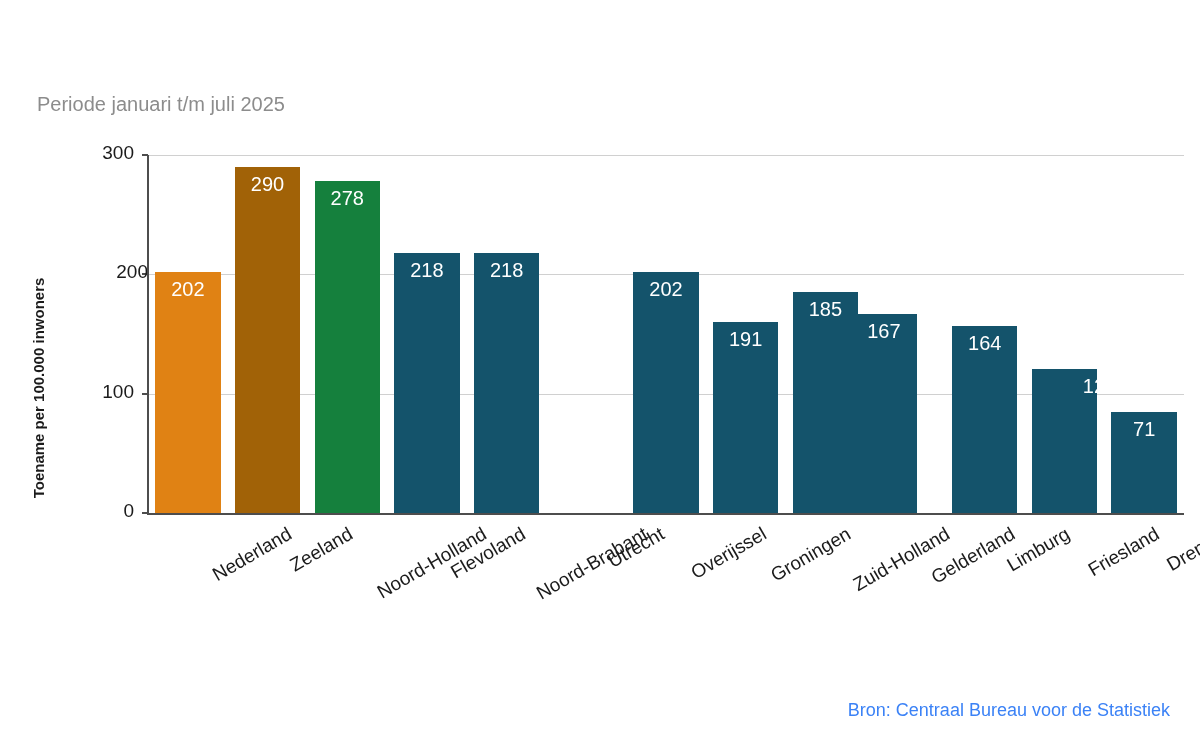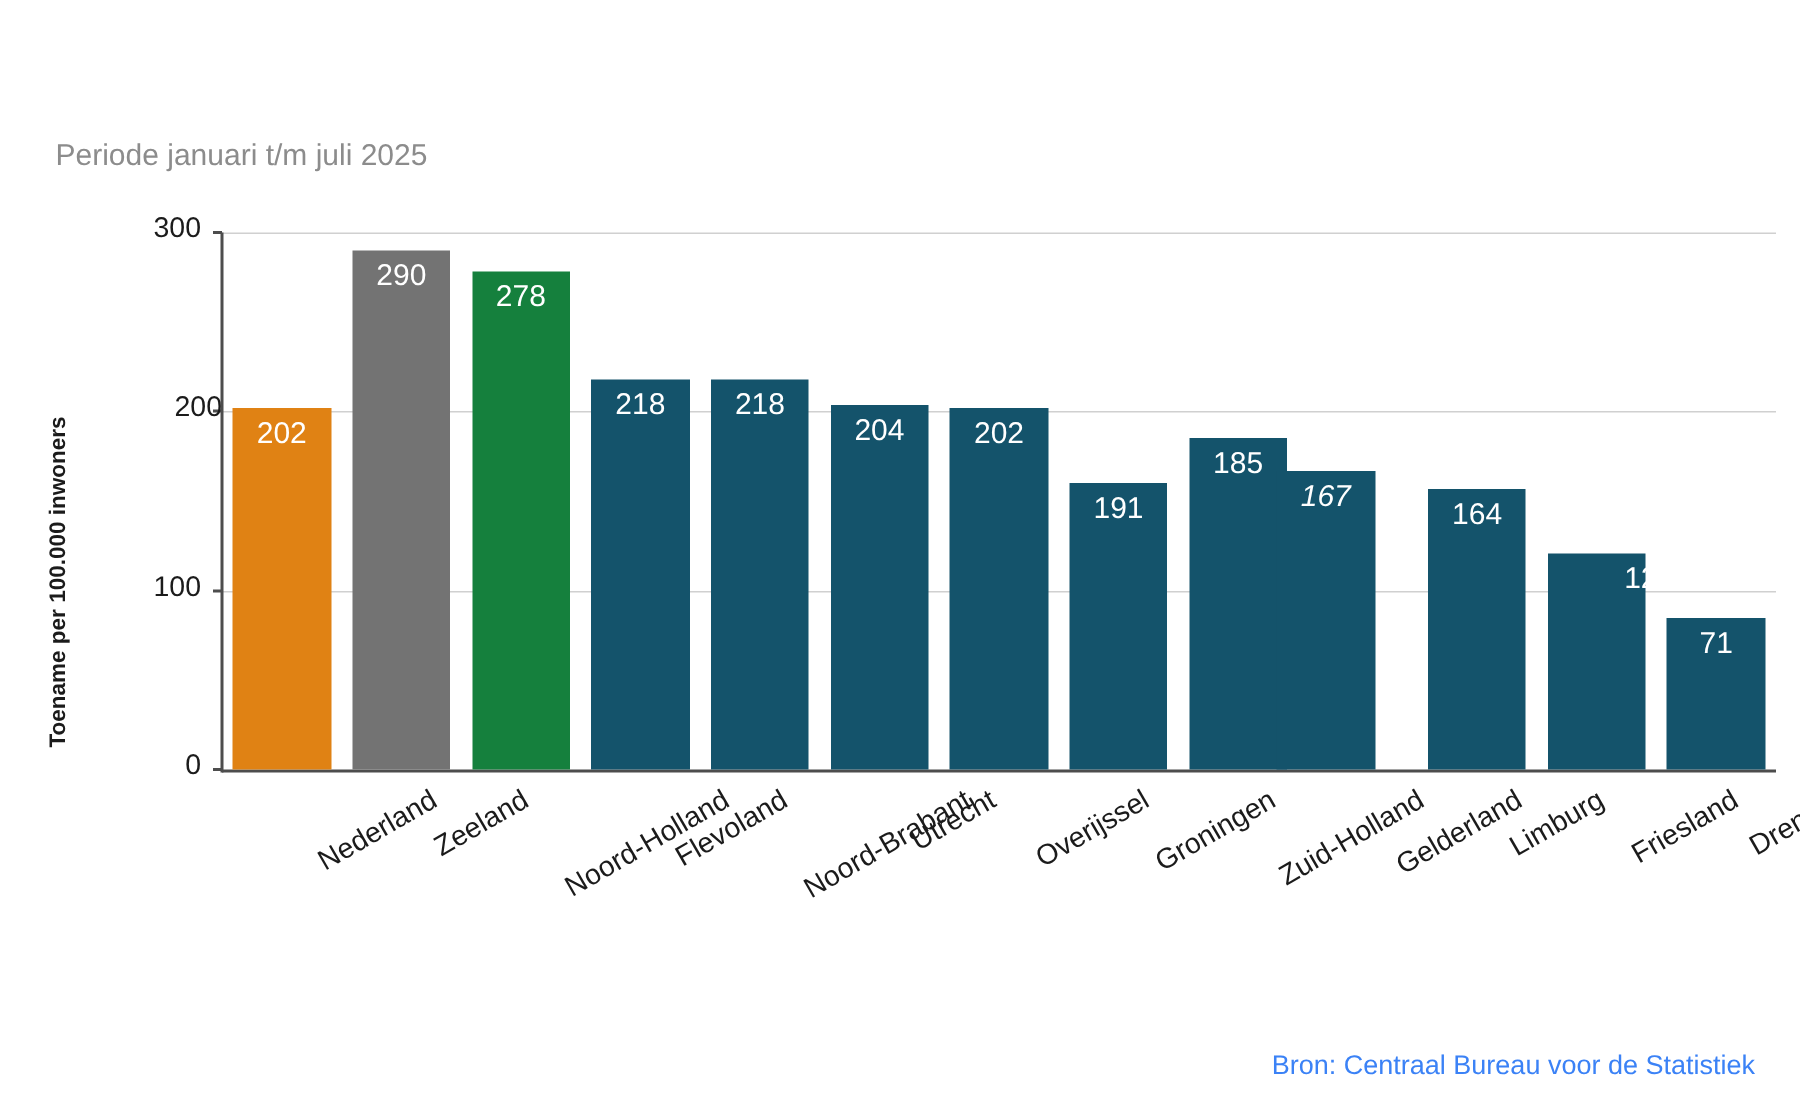--- a/index.html
+++ b/index.html
@@ -201,60 +201,55 @@
     <div class="axis-line y-axis"></div>
     <div class="axis-line x-axis"></div>
 
     <div class="bars" id="bars">
         <div class="bar-slot" style="left: 0px; width: 79.6923px;">
           <div class="bar" title="Nederland: 202" style="height: 241.053px; background: rgb(224, 130, 20);">
             <div class="bar-value" style="color: rgb(255, 255, 255);">202</div>
           </div>
         </div>
         <div class="bar-slot" style="left: 79.6923px; width: 79.6923px;">
-          <div class="bar" title="Zeeland: 290" style="height: 346.067px; background: #737373;">
+          <div class="bar" title="Zeeland: 290" style="height: 346.067px; background: #a16207;">
             <div class="bar-value" style="color: rgb(255, 255, 255);">290</div>
           </div>
         </div>
         <div class="bar-slot" style="left: 159.385px; width: 79.6923px;">
           <div class="bar" title="Noord-Holland: 278" style="height: 331.747px; background: #15803d;">
             <div class="bar-value" style="color: rgb(255, 255, 255);">278</div>
           </div>
         </div>
         <div class="bar-slot" style="left: 239.077px; width: 79.6923px;">
           <div class="bar" title="Flevoland: 218" style="height: 260.147px; background: rgb(20, 83, 107);">
             <div class="bar-value" style="color: rgb(255, 255, 255);">218</div>
           </div>
         </div>
         <div class="bar-slot" style="left: 318.769px; width: 79.6923px;">
           <div class="bar" title="Noord-Brabant: 218" style="height: 260.147px; background: rgb(20, 83, 107);">
             <div class="bar-value" style="color: rgb(255, 255, 255);">218</div>
           </div>
         </div>
-        <div class="bar-slot" style="left: 398.462px; width: 79.6923px;">
-          <div class="bar" title="Utrecht: 204" style="height: 243.44px; background: rgb(20, 83, 107);">
-            <div class="bar-value" style="color: rgb(255, 255, 255);">204</div>
-          </div>
-        </div>
         <div class="bar-slot" style="left: 478.154px; width: 79.6923px;">
           <div class="bar" title="Overijssel: 202" style="height: 241.053px; background: rgb(20, 83, 107);">
             <div class="bar-value" style="color: rgb(255, 255, 255);">202</div>
           </div>
         </div>
         <div class="bar-slot" style="left: 557.846px; width: 79.6923px;">
           <div class="bar" title="Groningen: 191" style="height: 191px; background: rgb(20, 83, 107);">
             <div class="bar-value" style="color: rgb(255, 255, 255);">191</div>
           </div>
         </div>
         <div class="bar-slot" style="left: 637.538px; width: 79.6923px;">
           <div class="bar" title="Zuid-Holland: 185" style="height: 220.767px; background: rgb(20, 83, 107);">
             <div class="bar-value" style="color: rgb(255, 255, 255);">185</div>
           </div>
         </div>
-        <div class="bar-slot" style="left: 696px; width: 79.6923px; font-style: italic;">
+        <div class="bar-slot" style="left: 696px; width: 79.6923px;">
           <div class="bar" title="Gelderland: 167" style="height: 199.287px; background: rgb(20, 83, 107);">
             <div class="bar-value" style="color: rgb(255, 255, 255);">167</div>
           </div>
         </div>
         <div class="bar-slot" style="left: 796.923px; width: 79.6923px;">
           <div class="bar" title="Limburg: 164" style="height: 187px; background: rgb(20, 83, 107);">
             <div class="bar-value" style="color: rgb(255, 255, 255);">164</div>
           </div>
         </div>
         <div class="bar-slot" style="left: 876.615px; width: 79.6923px;">

